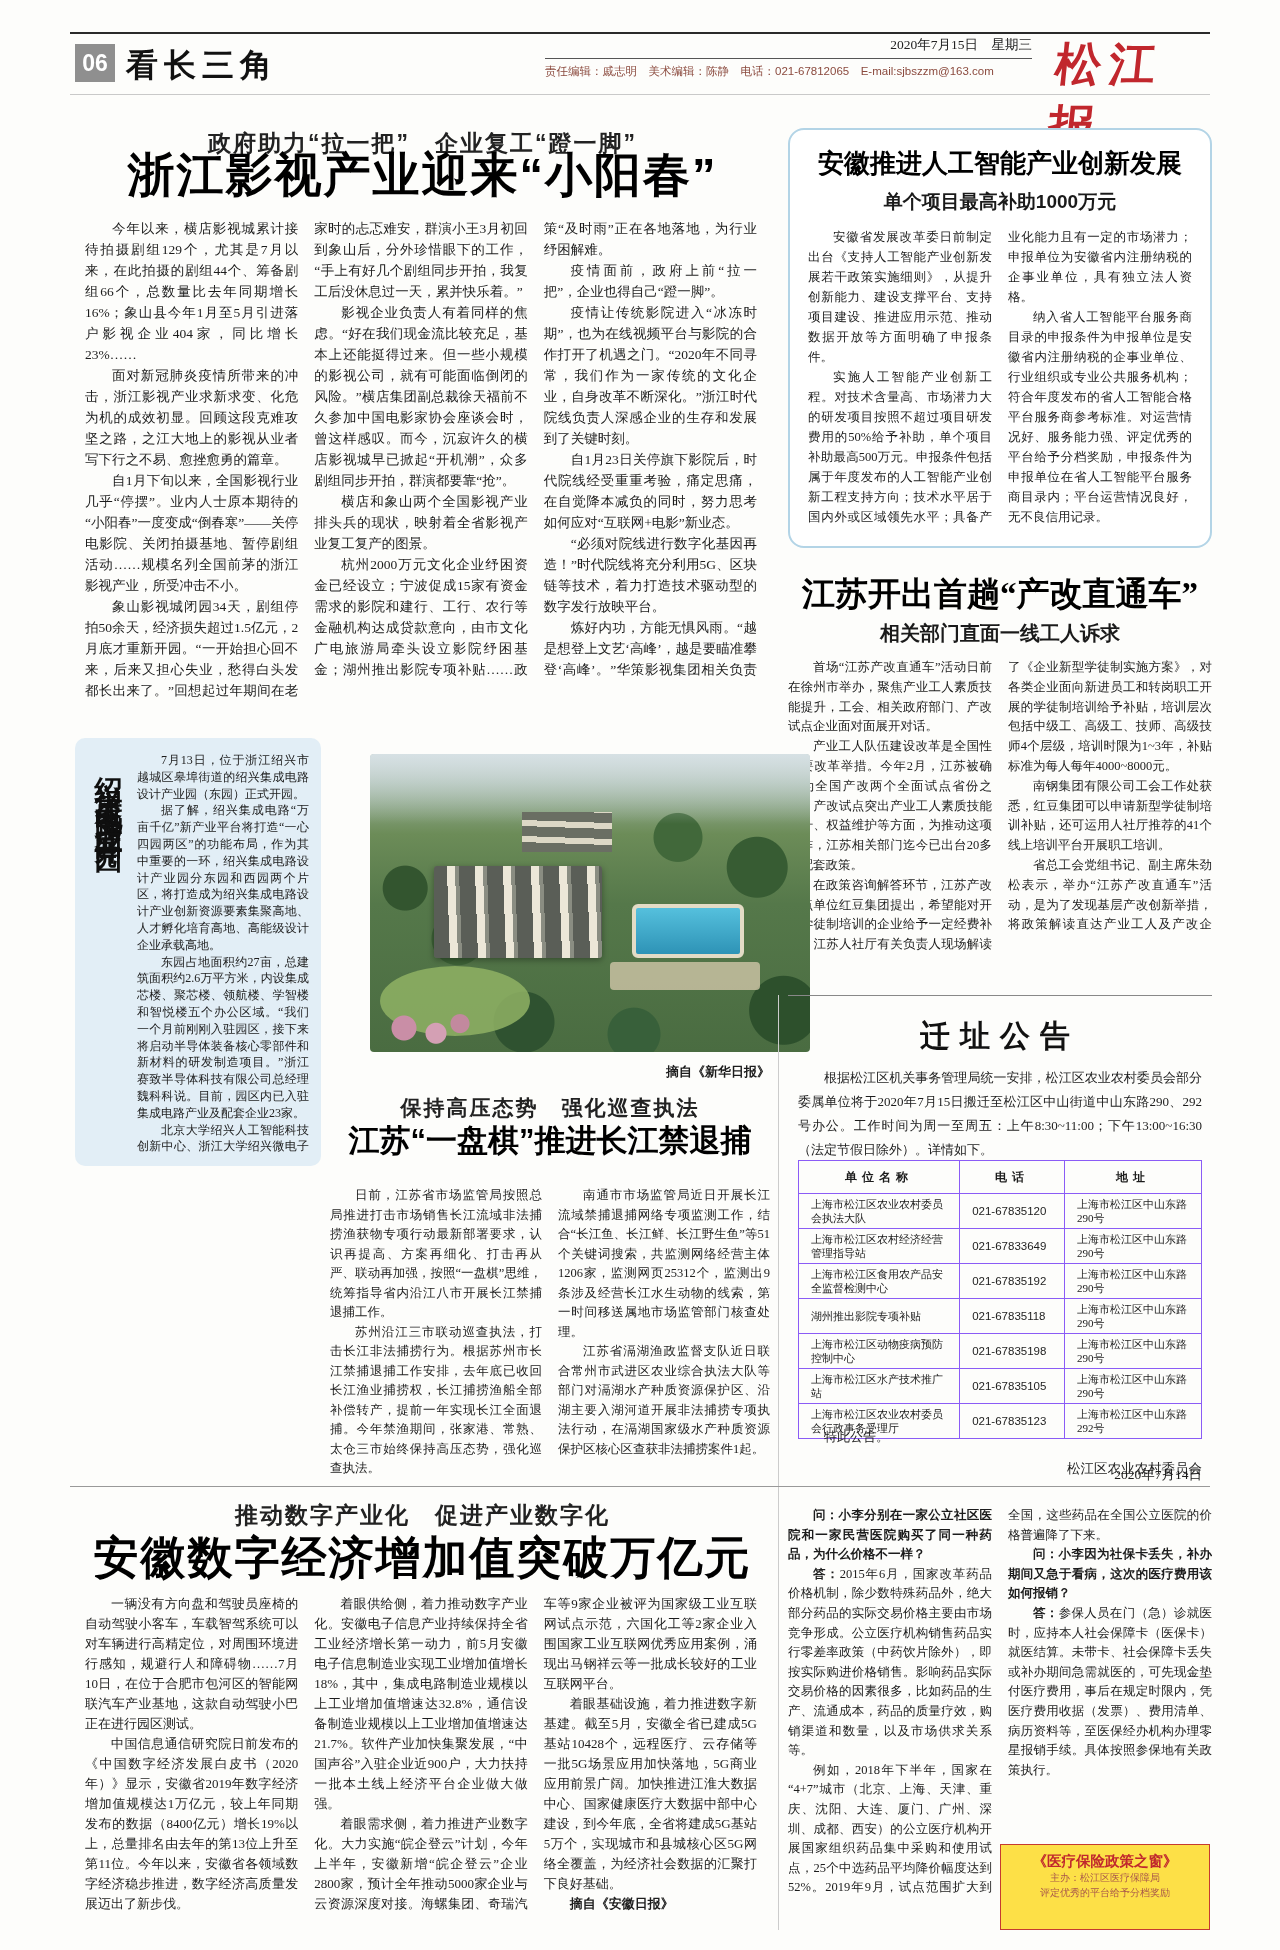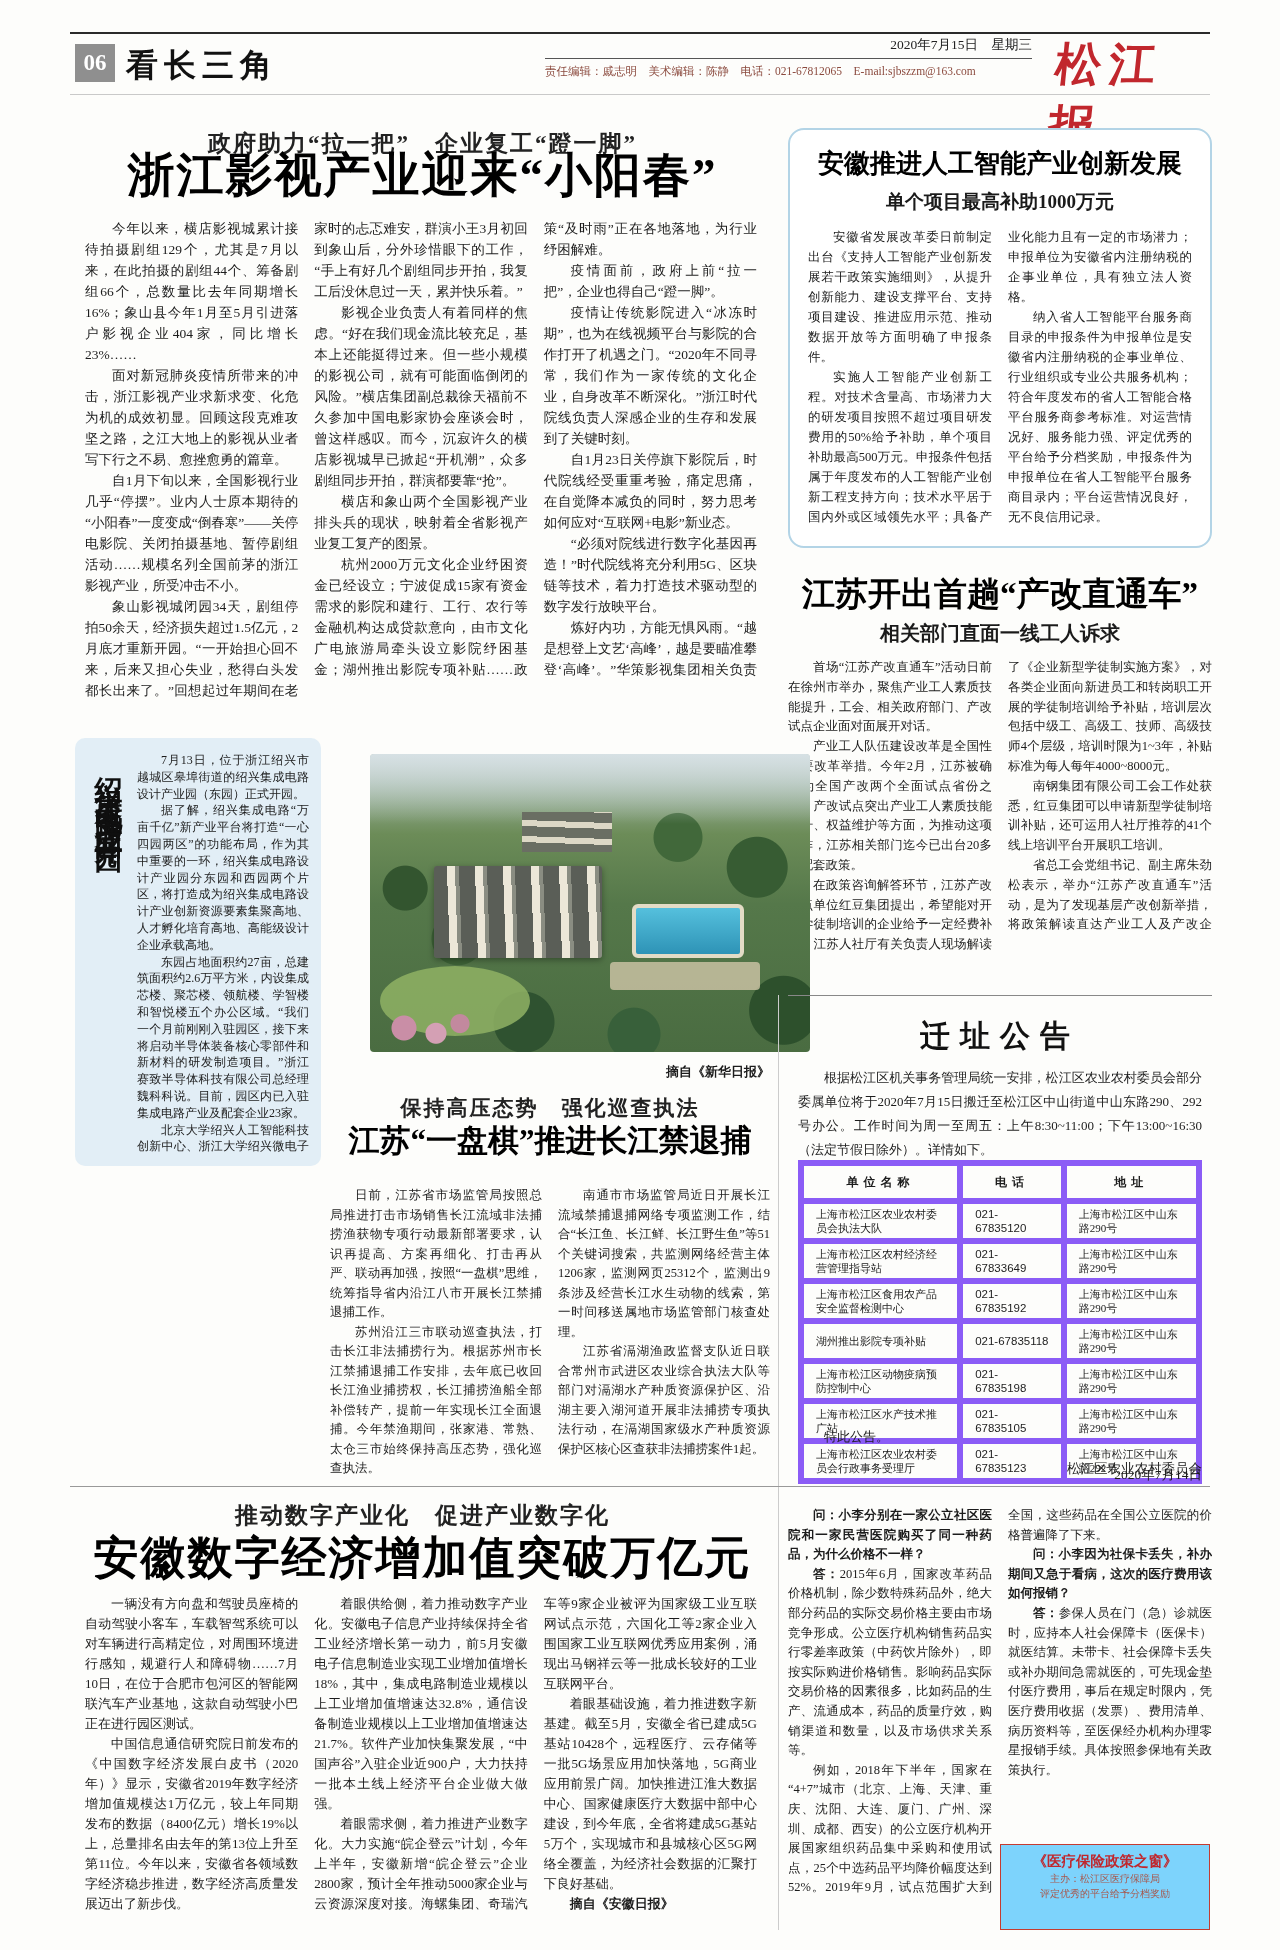--- a/index.html
+++ b/index.html
@@ -1,19 +1,19 @@
 <!DOCTYPE html>
 <html lang="zh"><head>
 <meta charset="utf-8">
 <style>
   html,body{margin:0;padding:0;background:#efede8;}
   .page{position:relative;width:1280px;height:1950px;background:#fdfdfb;overflow:hidden;
         font-family:"Liberation Serif",serif;color:#1c1c1c;}
   .abs{position:absolute;}
-  .sans{font-family:Liberation Serif, serif;}
+  .sans{font-family:Liberation Sans, sans-serif;}
   .center{text-align:center;}
   h1,h2,h3,p{margin:0;}
   
   .top-rule{left:70px;top:32px;width:1140px;height:2px;background:#2a2a2a;}
   .page-badge{left:75px;top:44px;width:40px;height:38px;background:#8f8f8f;color:#fff;
               font-size:23px;font-weight:700;display:flex;align-items:center;justify-content:center;}
   .section-title{left:126px;top:44px;font-size:32px;font-weight:900;letter-spacing:6px;color:#111;}
   .issue-date{left:710px;top:36px;width:322px;text-align:right;font-size:13.5px;color:#222;}
   .editor-rule{left:545px;top:58px;width:487px;height:1px;background:#555;}
   .editor-line{left:545px;top:64px;width:500px;font-size:11.5px;color:#8b4a3e;white-space:nowrap;}
@@ -41,21 +41,21 @@
             font-family:"Liberation Serif",serif;}
   .js-sub{left:788px;top:620px;width:424px;font-size:20px;font-weight:700;color:#1a1a1a;}
   .js-body{left:788px;top:658px;width:424px;height:302px;column-count:2;column-gap:16px;
            font-size:12.5px;line-height:19.8px;}
   
   .right-hrule{left:788px;top:995px;width:424px;height:1px;background:#888;}
   .qz-title{left:788px;top:1016px;width:424px;font-size:30px;font-weight:900;letter-spacing:10px;color:#111;}
   .qz-intro{left:798px;top:1066px;width:404px;font-size:13px;line-height:24px;text-align:justify;}
   .qz-intro p{text-indent:2em;}
   .qz-table{left:798px;top:1160px;width:404px;border-collapse:collapse;}
-  .qz-table th,.qz-table td{border:6px solid #8b5cf6;padding:3px 12px;}
+  .qz-table th,.qz-table td{border:1px solid #8b5cf6;padding:3px 12px;}
   .qz-table th{font-size:12px;font-weight:700;letter-spacing:5px;height:26px;}
   .qz-table td{font-size:11px;line-height:14px;}
   .qz-table td.phone{font-family:"Liberation Sans",sans-serif;font-size:11.5px;}
   .qz-close{left:798px;top:1428px;width:404px;font-size:13px;text-indent:2em;}
   .qz-org{left:798px;top:1460px;width:404px;text-align:right;font-size:13.5px;}
   .qz-date{left:798px;top:1466px;width:404px;text-align:right;font-size:13.5px;}
   
   .sx-box{left:75px;top:738px;width:246px;height:428px;background:#e2eef6;border-radius:10px;box-sizing:border-box;}
   .sx-vtitle{position:absolute;left:14px;top:16px;height:398px;writing-mode:vertical-rl;text-orientation:upright;
              font-size:28px;font-weight:900;letter-spacing:7px;color:#0f0f0f;font-family:"Liberation Serif",serif;}
@@ -102,21 +102,21 @@
   .bottom-hrule{left:70px;top:1486px;width:1140px;height:1px;background:#999;}
   
   .dg-kicker{left:75px;top:1500px;width:695px;font-size:23px;font-weight:700;letter-spacing:2px;color:#222;}
   .dg-title{left:75px;top:1528px;width:695px;font-size:45px;font-weight:900;letter-spacing:2px;color:#000;}
   .dg-body{left:85px;top:1594px;width:672px;height:336px;column-count:3;column-gap:16px;
            font-size:13px;line-height:20px;}
   
   .qa-body{left:788px;top:1506px;width:424px;height:424px;column-count:2;column-gap:16px;
            font-size:12.5px;line-height:19.6px;}
   .policy-box{left:1000px;top:1844px;width:210px;height:86px;border:1.5px solid #c53b30;box-sizing:border-box;
-              padding:7px 6px;background:#7dd3fc;}
+              padding:7px 6px;background:#fde047;font-family:Liberation Mono, monospace;}
   .policy-title{font-size:14.5px;font-weight:900;color:#c0272d;text-align:center;}
   .policy-line{font-size:10px;color:#a8564a;line-height:15px;text-align:center;}
 </style>
 </head>
 <body>
 
 <div class="page">
 
   <div class="abs top-rule"></div>
   <div class="abs page-badge sans">06</div>

